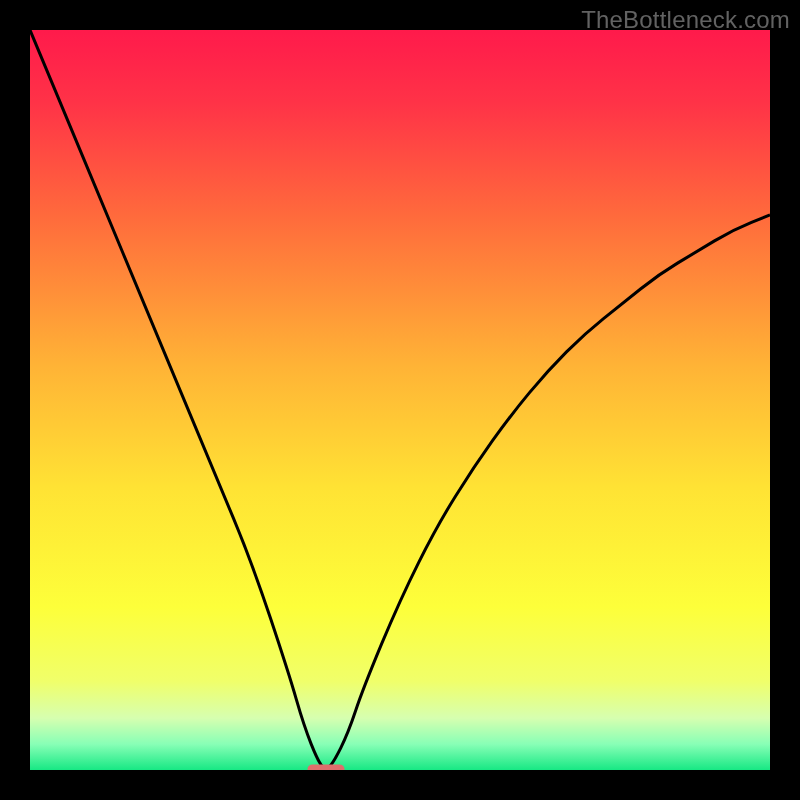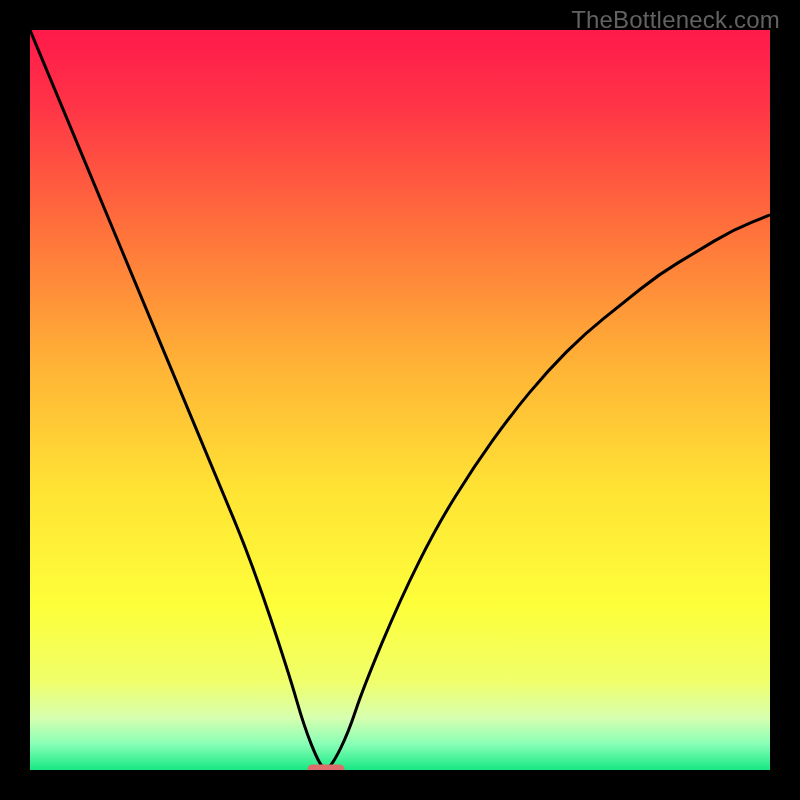--- a/index.html
+++ b/index.html
@@ -13,21 +13,21 @@
   }
   .frame {
     position: relative;
     width: 800px;
     height: 800px;
     background: #000;
   }
   .watermark {
     position: absolute;
     top: 6px;
-    right: 20px;
+    right: 10px;
     color: #626262;
     font-size: 24px;
     font-weight: 500;
     letter-spacing: 0.2px;
     z-index: 10;
   }
   .plot-area {
     position: absolute;
     left: 30px;
     top: 30px;

